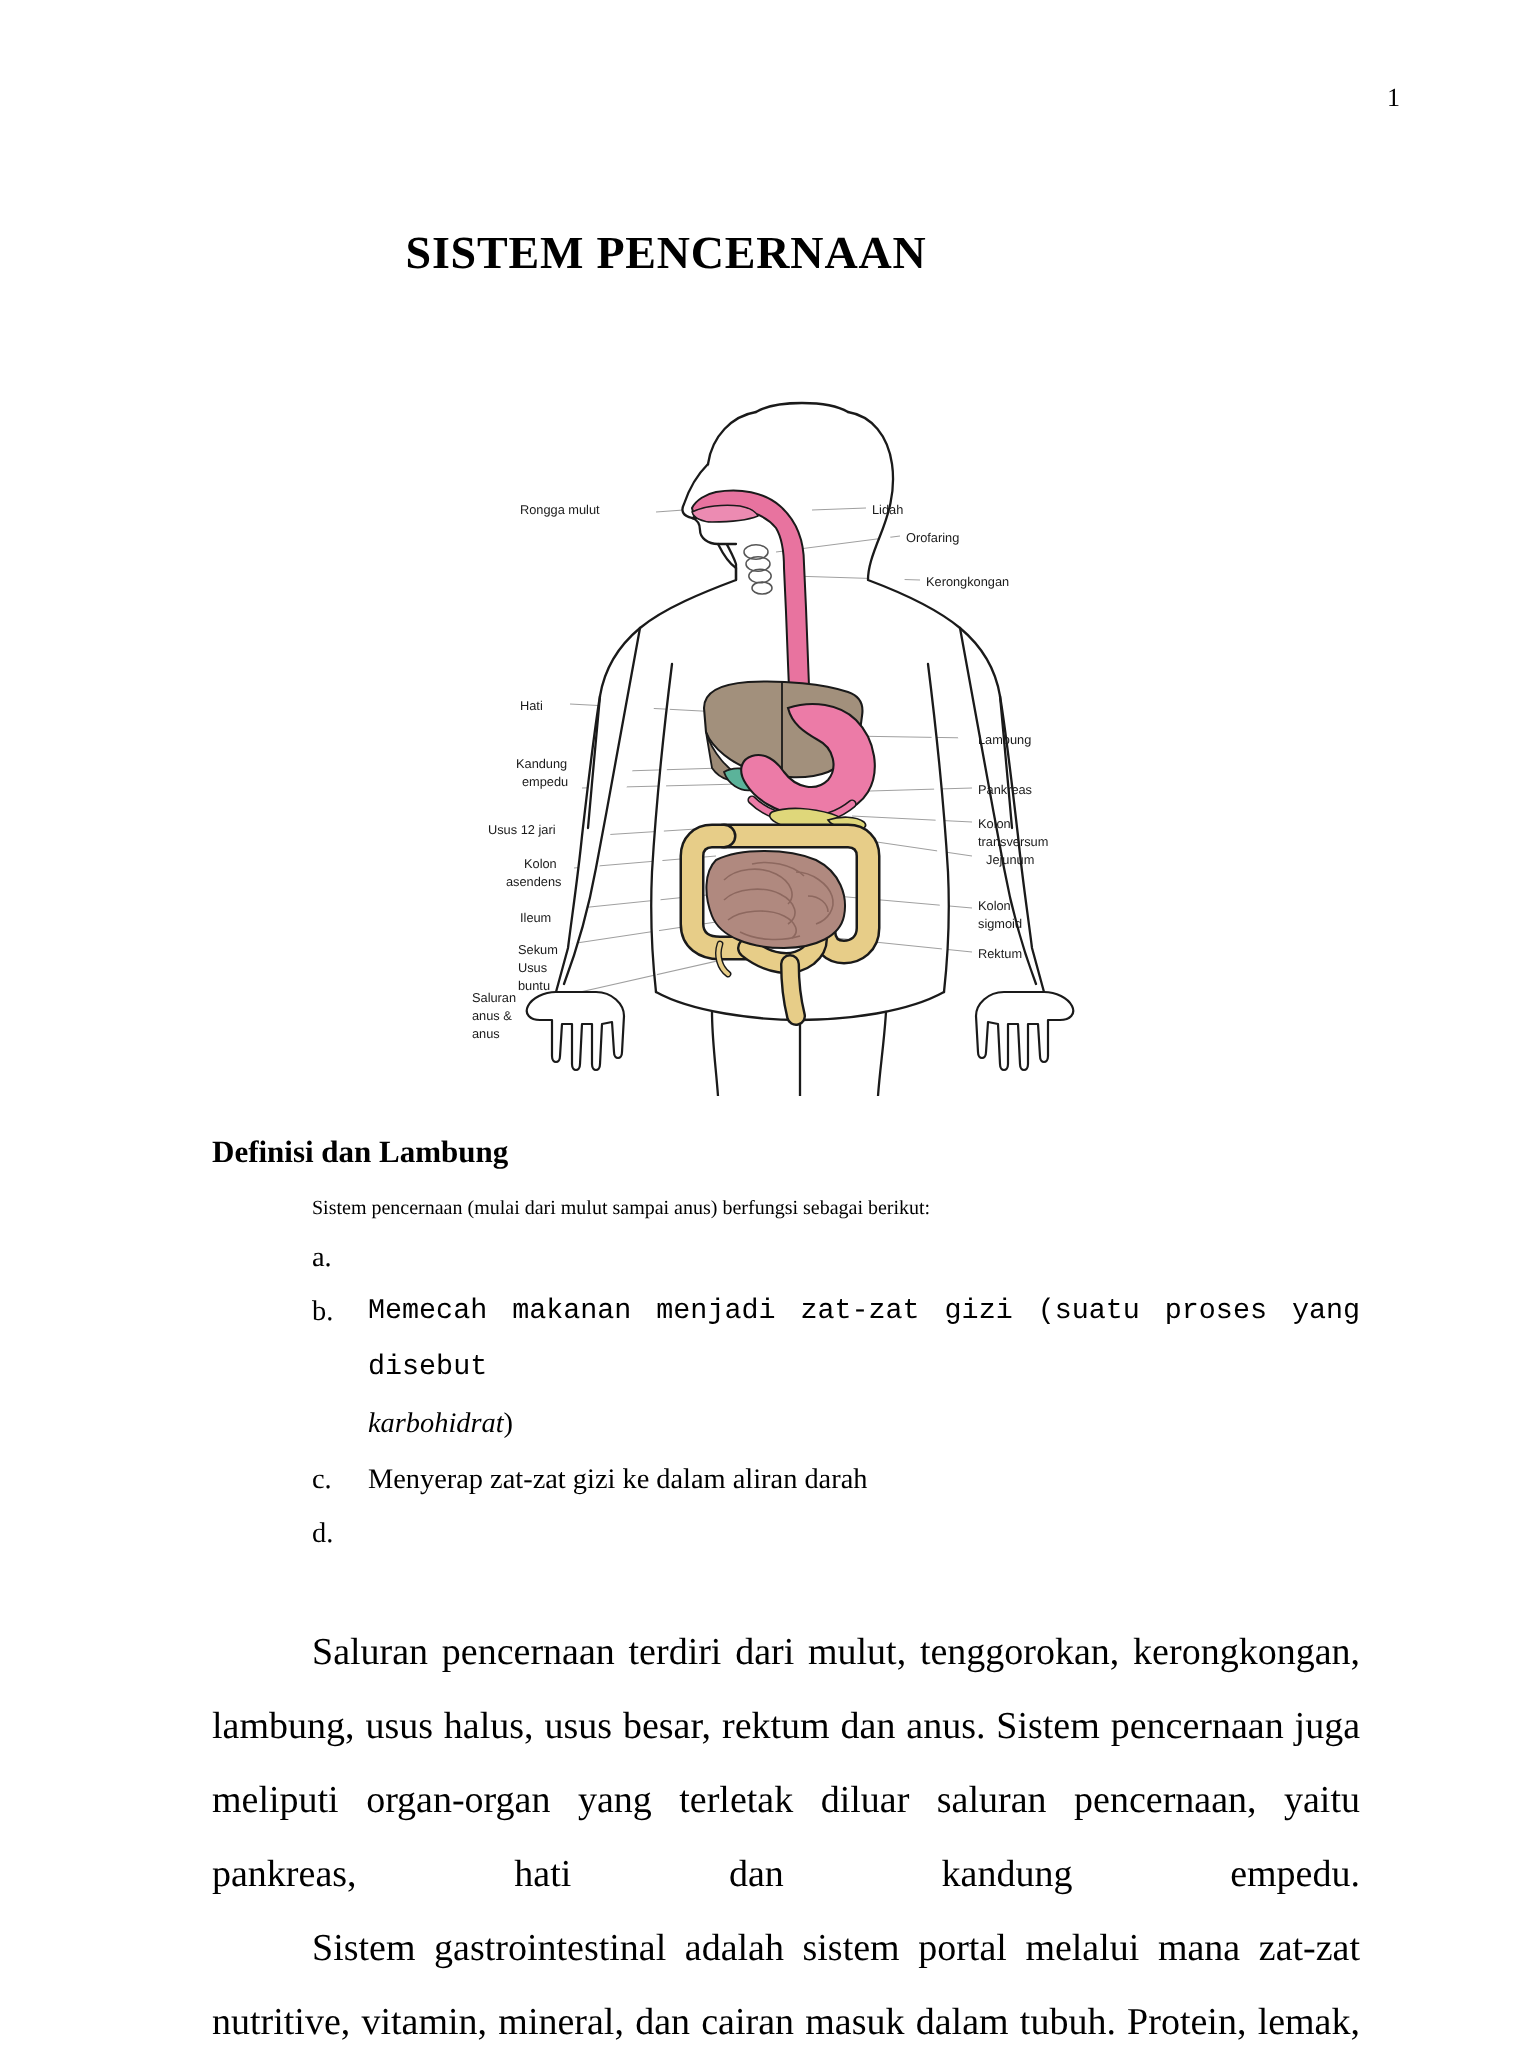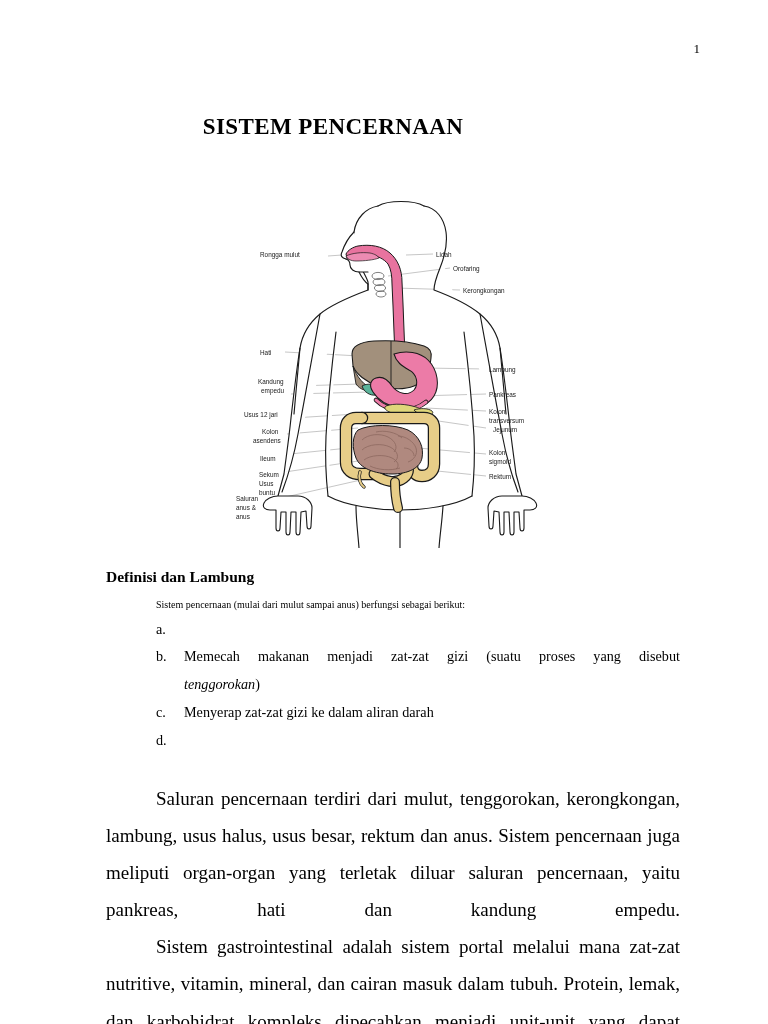--- a/index.html
+++ b/index.html
@@ -336,22 +336,22 @@
 
   <ul class="list">
 
     <li class="list-item">
       <span class="list-marker">a.</span>
     </li>
 
     <li class="list-item">
       <span class="list-marker">b.</span>
       <span class="list-text">
-        <span class="force-justify" style="display:block;">Memecah makanan menjadi zat-zat gizi (suatu proses yang disebut</span>
-        <span style="display:block;"><em class="it">tenggorokan</em><span>)</span></span>
+        <span class="force-justify" style="display:block;font-family:Liberation Mono, monospace;">Memecah makanan menjadi zat-zat gizi (suatu proses yang disebut</span>
+        <span style="display:block;"><em class="it">karbohidrat</em><span>)</span></span>
       </span>
     </li>
 
     <li class="list-item">
       <span class="list-marker">c.</span>
       <span class="list-text">Menyerap zat-zat gizi ke dalam aliran darah</span>
     </li>
 
     <li class="list-item">
       <span class="list-marker">d.</span>

